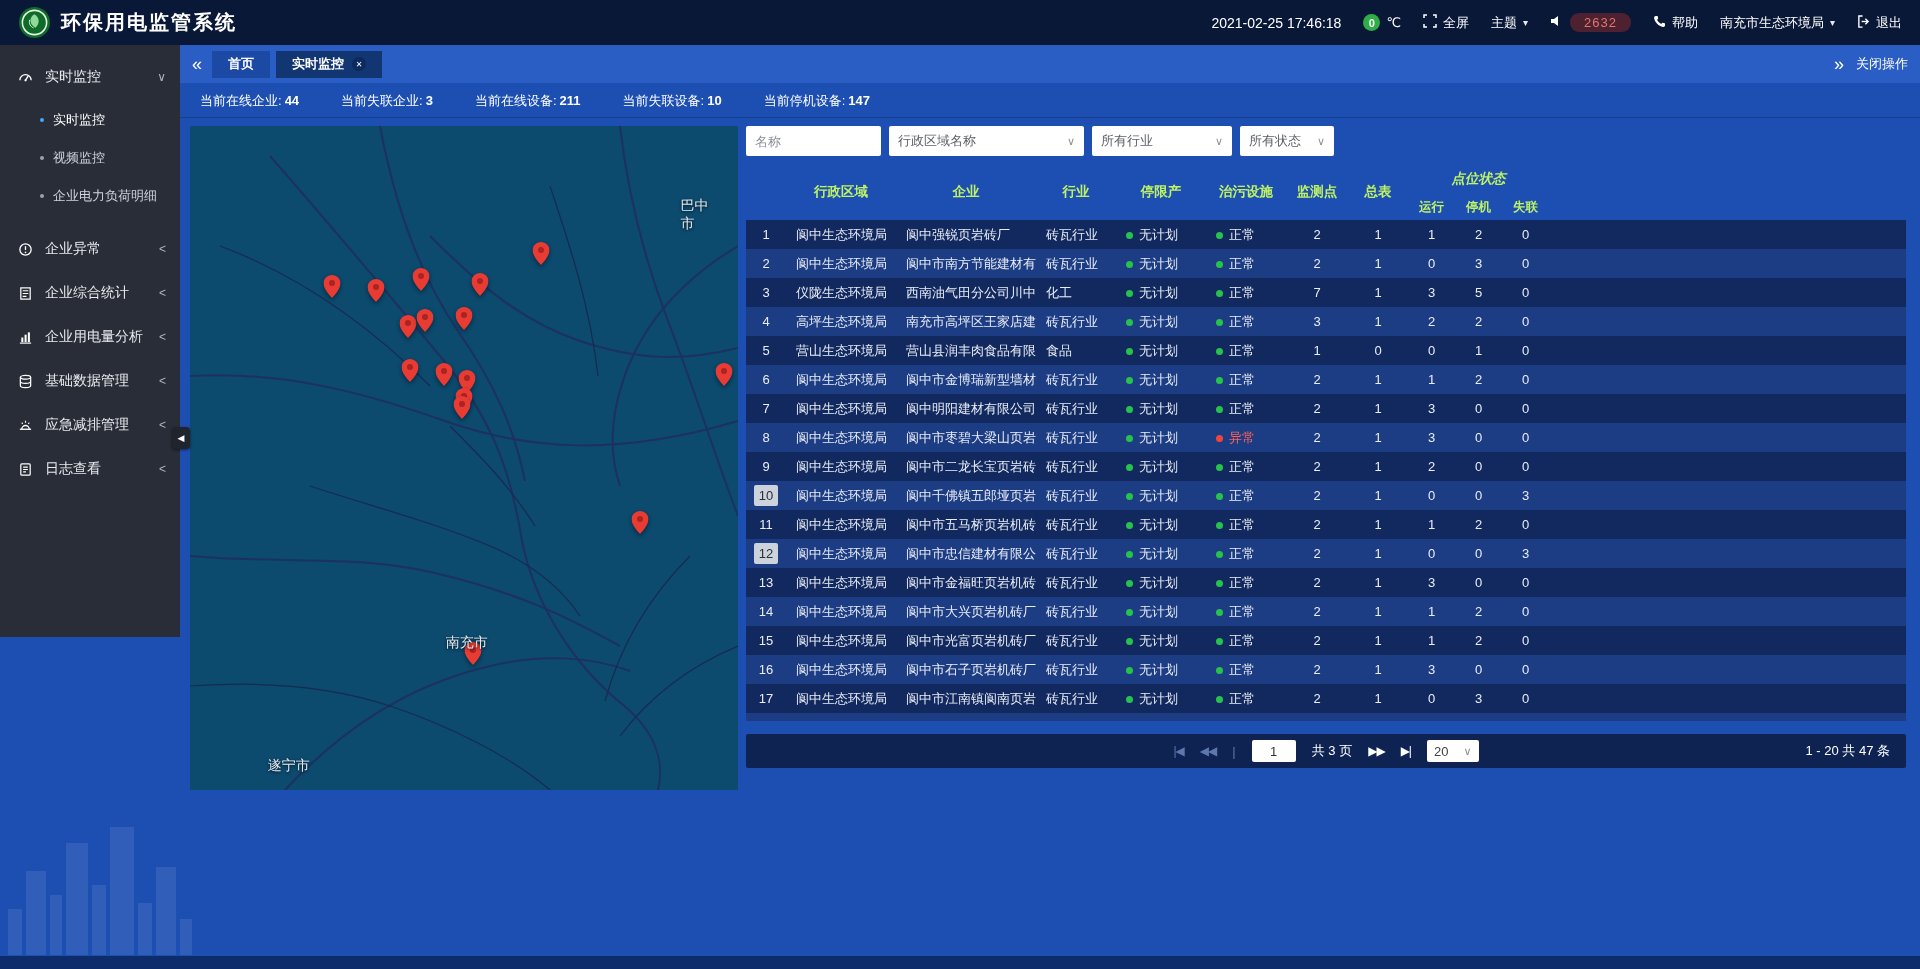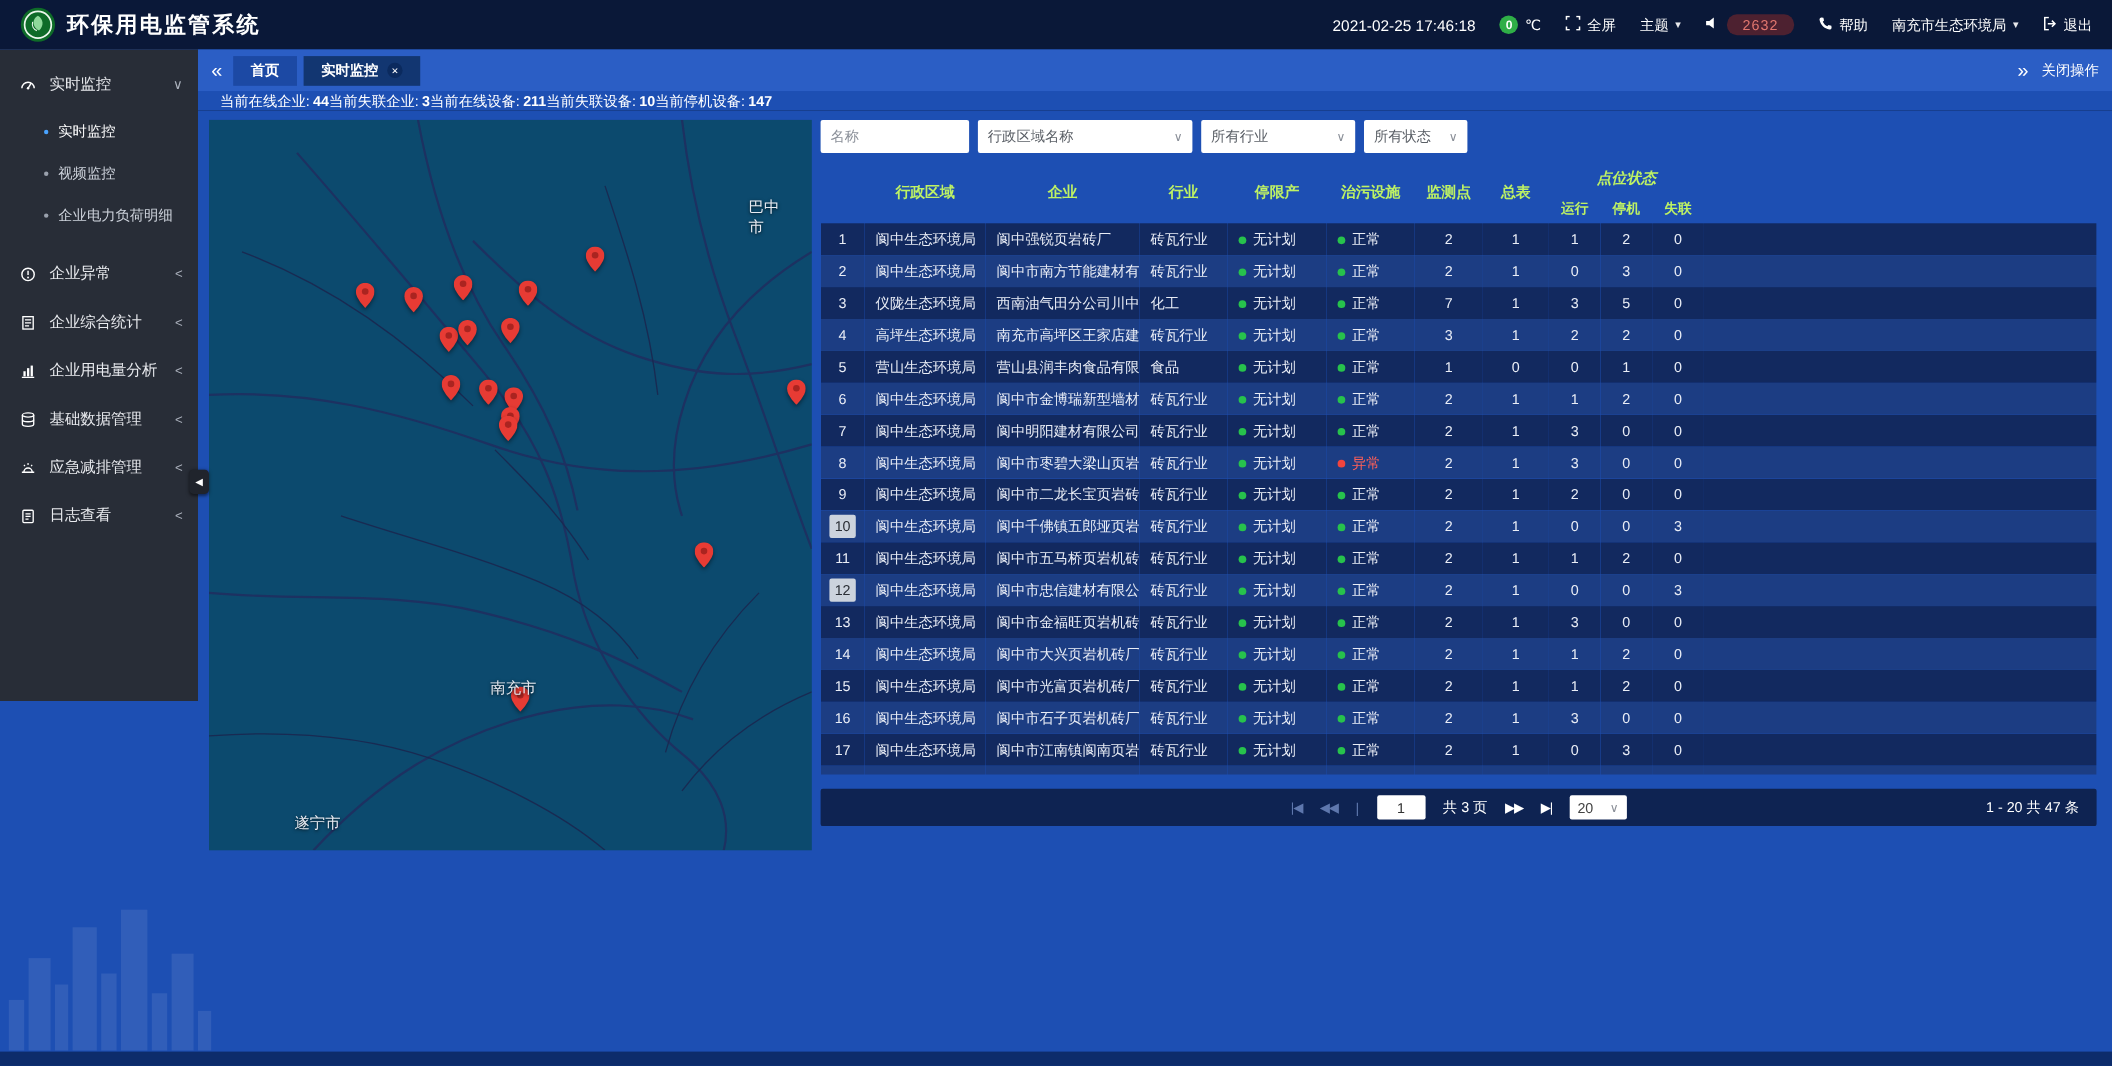--- a/index.html
+++ b/index.html
@@ -36,34 +36,34 @@
 
 .tabbar{height:38px;background:#2b5ec5;display:flex;align-items:center;padding:0 12px;color:#fff;gap:10px;}
 .tab-nav{font-size:18px;cursor:pointer;line-height:1;}
 .tabs{display:flex;gap:6px;font-weight:bold;}
 .tab{height:27px;display:flex;align-items:center;gap:8px;padding:0 16px;background:#1c49a4;font-size:13px;cursor:pointer;}
 .tab.active{background:#123671;}
 .tab-close{width:14px;height:14px;border-radius:50%;background:#0b2a5e;font-size:8px;display:flex;align-items:center;justify-content:center;cursor:pointer;}
 .tab-right{margin-left:auto;display:flex;align-items:center;gap:12px;font-size:13px;cursor:pointer;}
 
 
-.statsbar{height:18px;display:flex;align-items:center;padding:0 20px;color:#fff;font-size:13px;background:#1d4fb3;box-shadow:inset 0 -1px 0 rgba(0,0,0,.2);}
+.statsbar{height:35px;display:flex;align-items:center;gap:42px;padding:0 20px;color:#fff;font-size:13px;background:#1d4fb3;box-shadow:inset 0 -1px 0 rgba(0,0,0,.2);}
 .stat{white-space:nowrap;}
 .stat-val{font-weight:bold;margin-left:3px;}
 
 
 .content{flex:1;display:flex;padding:8px 14px 0 10px;align-items:flex-start;}
 .map{width:548px;height:664px;background:#0c4a6e;position:relative;flex:none;overflow:hidden;}
 .map svg.roads{position:absolute;left:0;top:0;}
 .pin{position:absolute;transform:translate(-50%,-100%);filter:drop-shadow(0 2px 2px rgba(0,0,0,.45));cursor:pointer;}
 .city{position:absolute;transform:translate(-50%,-50%);color:#e8ebf2;font-size:14px;text-shadow:0 1px 3px rgba(0,0,0,.85);}
 
 .rpanel{flex:1;margin-left:8px;display:flex;flex-direction:column;height:648px;min-width:0;}
 .filters{display:flex;gap:8px;height:30px;margin-bottom:8px;flex:none;}
-.f-input{width:135px;background:#fff;border:none;border-radius:2px;padding:0 9px;font-size:13px;color:#3b82f6;font-family:Liberation Serif, serif;}
+.f-input{width:135px;background:#fff;border:none;border-radius:2px;padding:0 9px;font-size:13px;color:#3b82f6;font-family:Liberation Sans, sans-serif;}
 .f-input::placeholder{color:#8a8f98;}
 .f-select{background:#fff;border-radius:2px;display:flex;align-items:center;justify-content:space-between;padding:0 9px;font-size:13px;color:#5a5f66;cursor:pointer;}
 .caret2{color:#8a8f98;font-size:11px;margin-left:10px;}
 
 
 .tbl-wrap{height:557px;overflow:hidden;flex:none;}
 table.tbl{width:100%;border-collapse:collapse;table-layout:fixed;}
 .tbl th{color:#bef264;font-size:13.5px;font-weight:bold;text-align:center;white-space:nowrap;}
 .tbl thead tr:first-child th{height:30px;vertical-align:middle;}
 .tbl thead tr:last-child th{height:26px;font-size:12.5px;}

